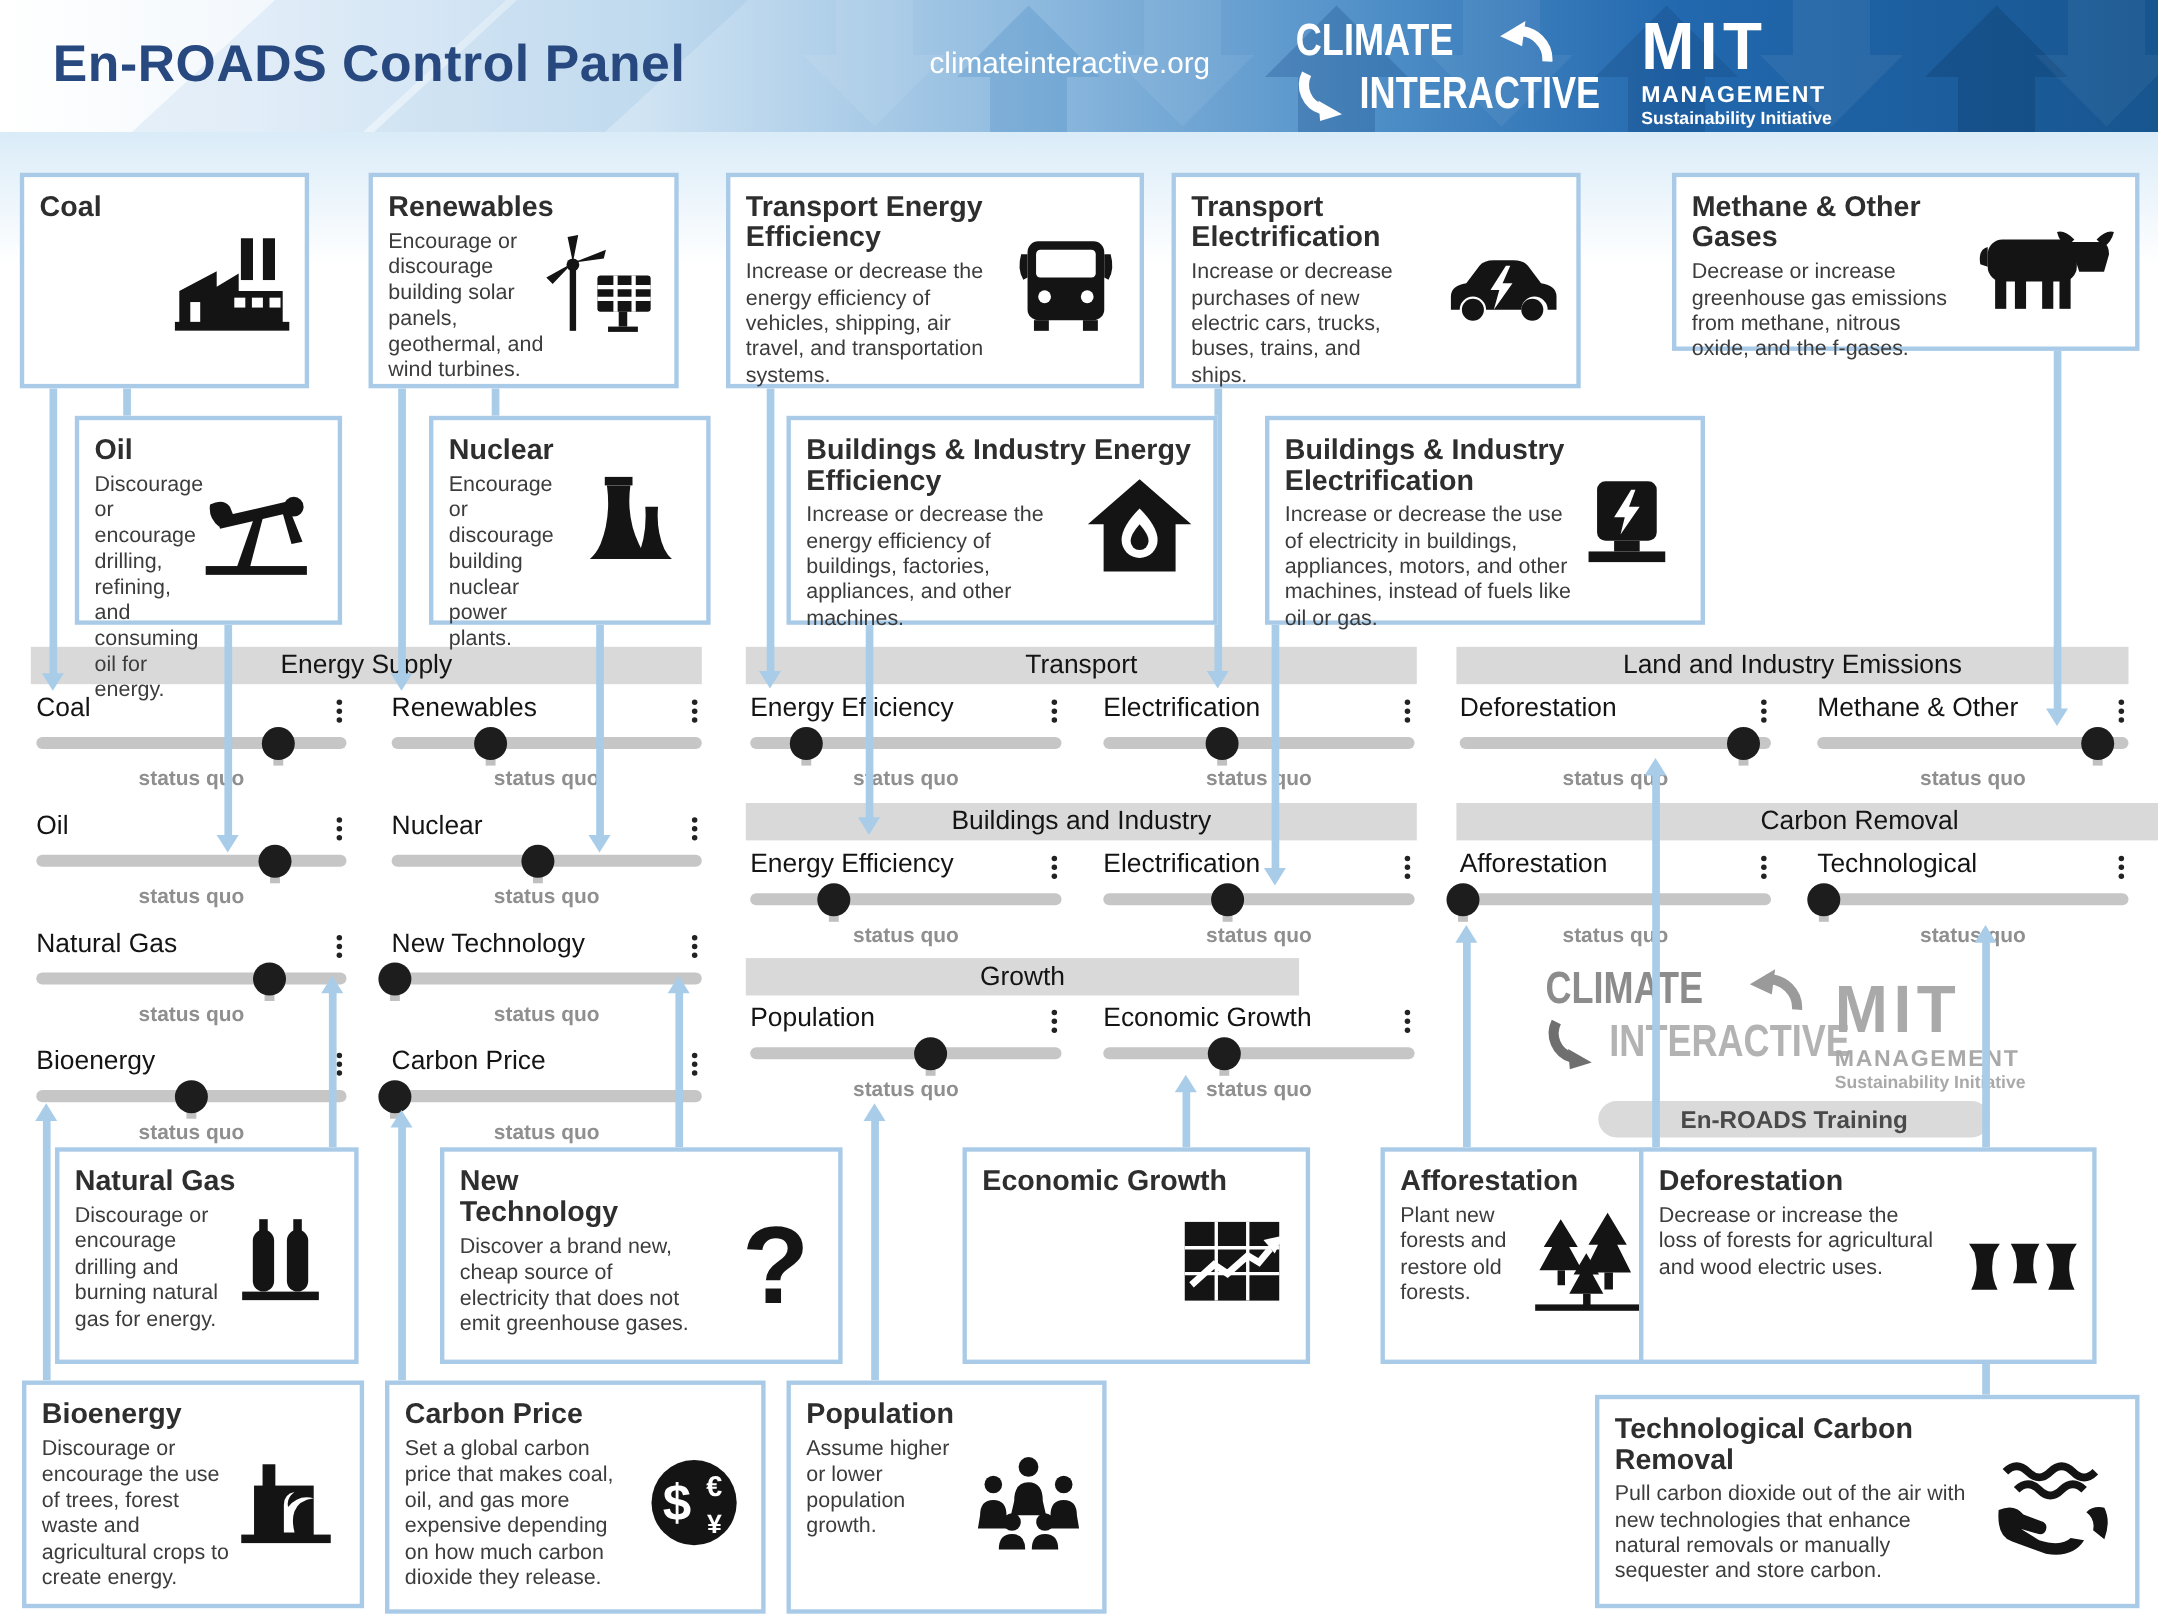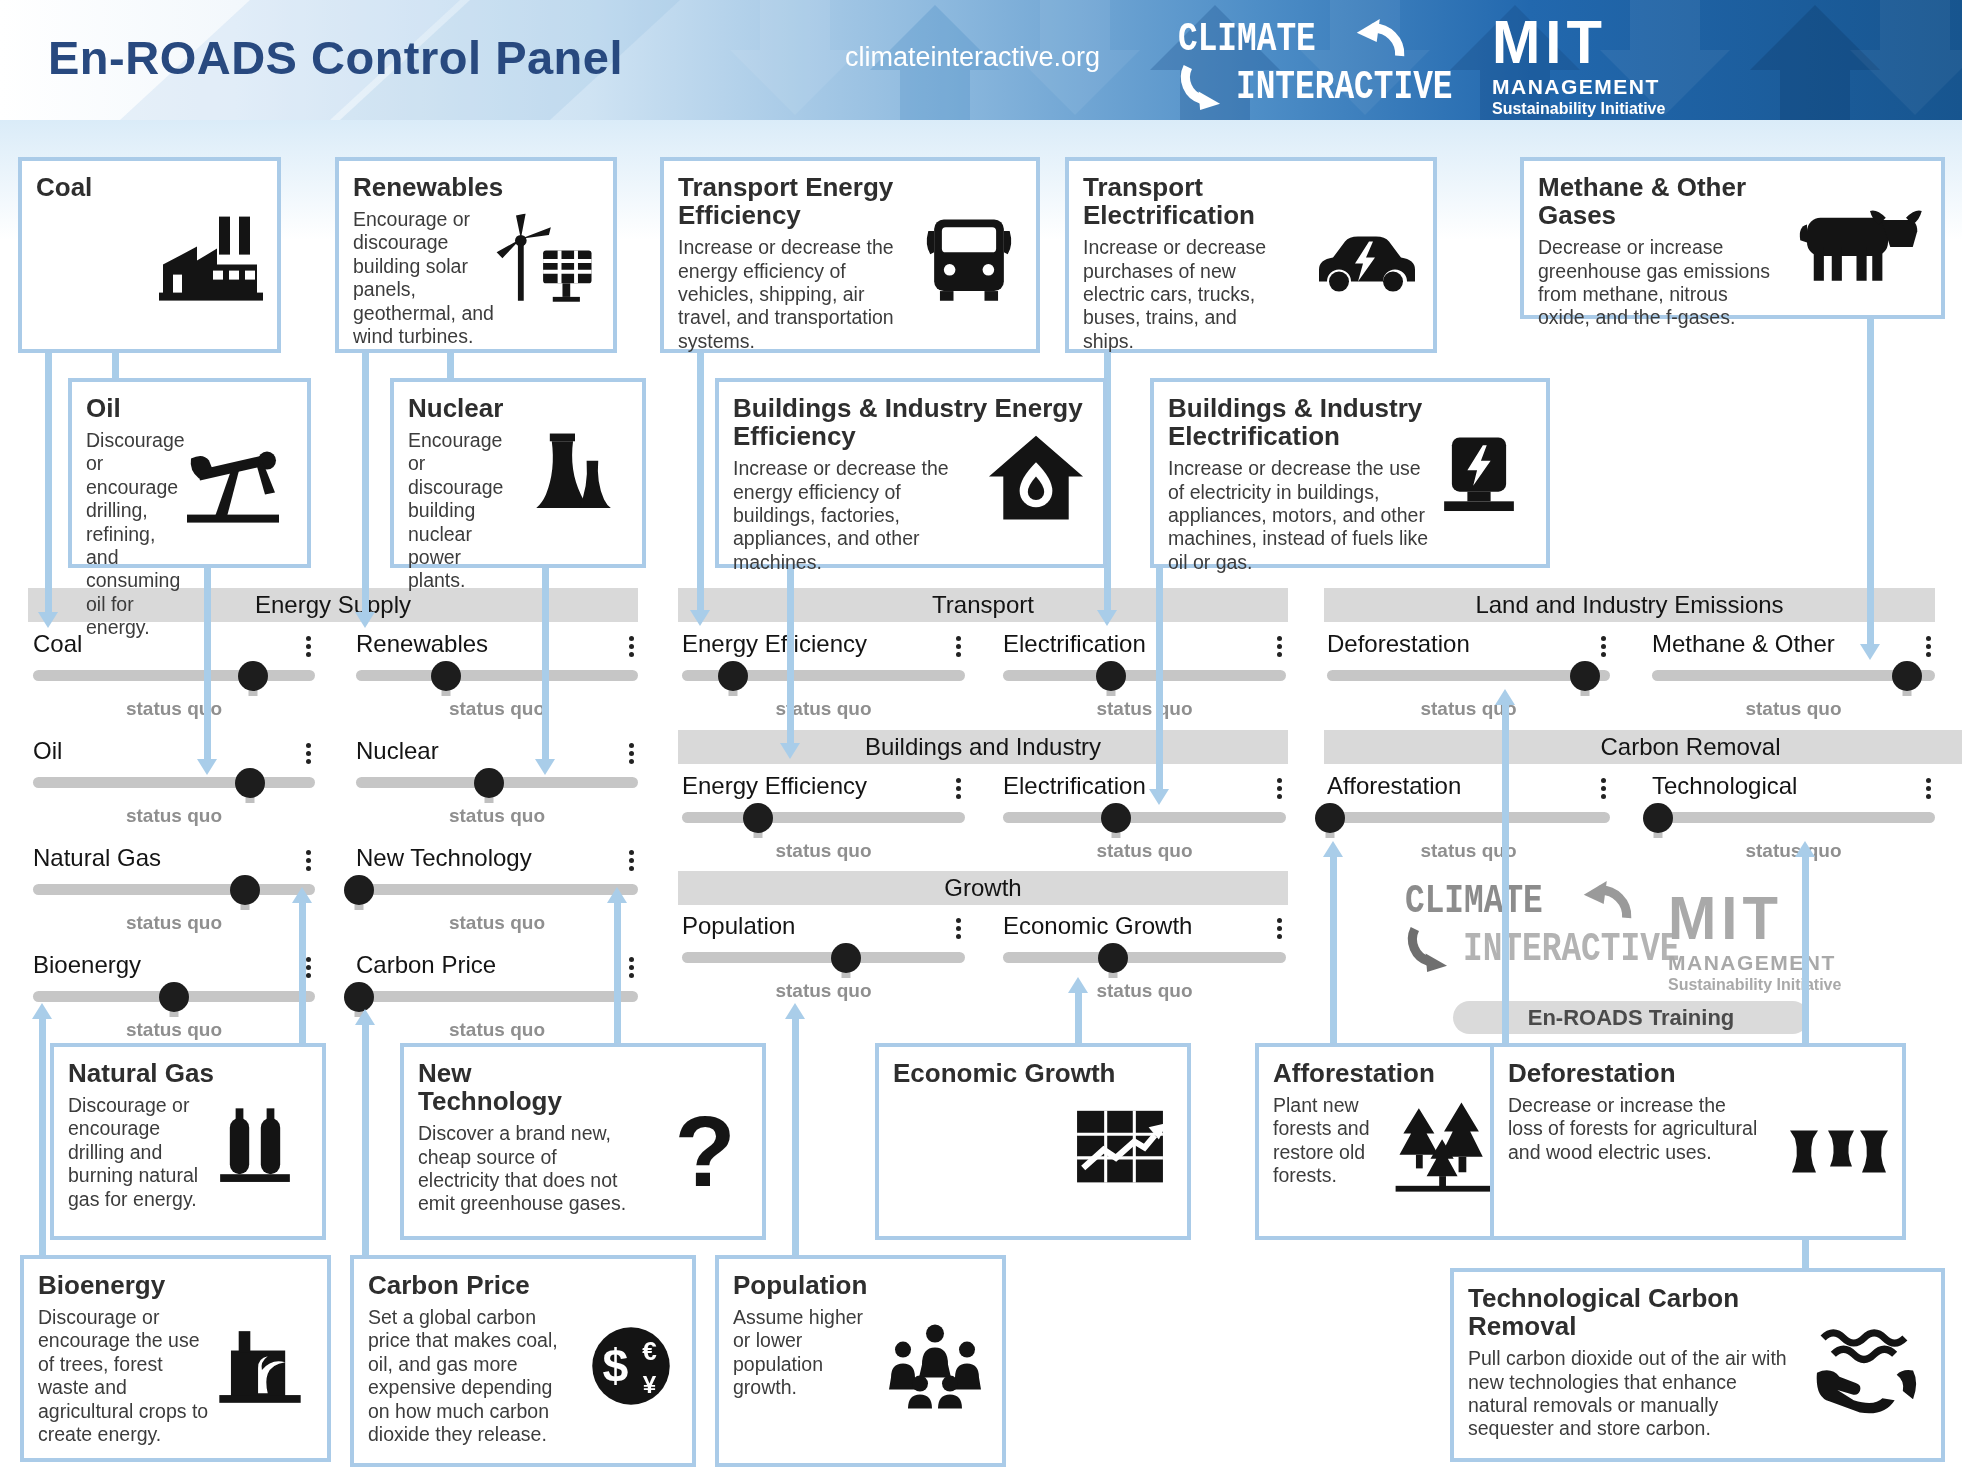--- a/index.html
+++ b/index.html
@@ -6,21 +6,21 @@
   body{font-family:"Liberation Sans",sans-serif;}
   .stage{position:relative;width:1962px;height:1470px;overflow:hidden;background:#fff;}
 
   
   .hdr{position:absolute;left:0;top:0;width:1962px;height:120px;
        background:linear-gradient(90deg,#ffffff 0%,#f3f8fc 12%,#cfe3f3 30%,#8db9de 48%,#4e8ec7 64%,#2268ae 78%,#17558f 100%);}
   .hdr svg.pattern{position:absolute;left:0;top:0;}
   .hdr-title{position:absolute;left:48px;top:30px;font-size:47px;font-weight:bold;color:#28497f;letter-spacing:.5px;}
   .hdr-url{position:absolute;left:845px;top:42px;font-size:27px;color:#ffffff;}
   .ci-logo{position:absolute;display:flex;flex-direction:column;line-height:1;}
-  .ci-row{display:flex;align-items:center;font-family:Liberation Mono, monospace;}
+  .ci-row{display:flex;align-items:flex-start;}
   .ci-word{font-weight:bold;font-size:41px;letter-spacing:0px;transform:scaleX(.8);transform-origin:left top;white-space:nowrap;}
   .ci-hdr{left:1178px;top:16px;color:#fff;}
   .ci-hdr .ci-word{color:#fff;}
   .ci-arrow{width:58px;height:46px;}
   .ci-r2{margin-top:2px;}
   .mit{position:absolute;line-height:1;}
   .mit-hdr{left:1492px;top:12px;color:#fff;}
   .mit-big{font-size:58px;font-weight:bold;letter-spacing:5px;transform:scaleY(1.05);transform-origin:top left;}
   .mit-sub{font-size:21px;font-weight:bold;letter-spacing:1.5px;margin-top:6px;}
   .mit-sub2{font-size:16px;font-weight:bold;margin-top:4px;}
@@ -83,21 +83,21 @@
   .pos-tech_removal .c-icon{width:128px;}
 
   
   .band{position:absolute;height:34px;background:#d9d9d9;display:flex;align-items:center;justify-content:center;
         font-size:24px;color:#141414;z-index:1;}
   .band-energy{left:28px;top:588px;width:610px}
   .band-transport{left:678px;top:588px;width:610px}
   .band-land{left:1324px;top:588px;width:611px}
   .band-buildings{left:678px;top:730px;width:610px}
   .band-carbon{left:1324px;top:730px;width:733px}
-  .band-growth{left:678px;top:871px;width:610px}
+  .band-growth{left:678px;top:871px;width:503px}
 
   
   .slider{position:absolute;z-index:2;}
   .s-top{display:flex;justify-content:space-between;align-items:flex-start;height:32px;}
   .s-label{font-size:24px;color:#141414;white-space:nowrap;}
   .s-kebab{padding:3px 4px;cursor:pointer;}
   .s-kebab .dot{display:block;width:5px;height:5px;border-radius:50%;background:#222;margin:3px 0;}
   .s-track{position:relative;margin-top:8px;height:11px;background:#c6c6c6;border-radius:6px;}
   .s-handle{position:absolute;top:50%;width:30px;height:30px;border-radius:50%;background:#1d1d1d;transform:translate(-50%,-50%);}
   .s-tick{position:absolute;top:13px;width:9px;height:13px;background:#c0c0c0;transform:translateX(-50%);}

